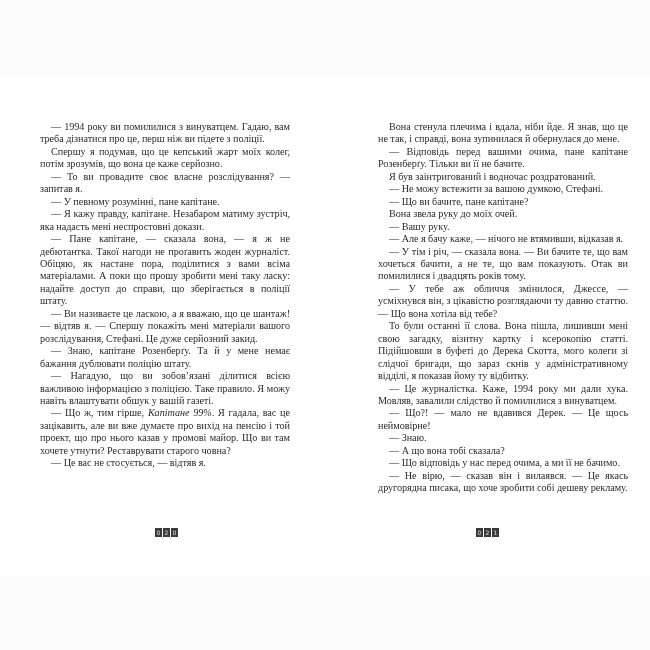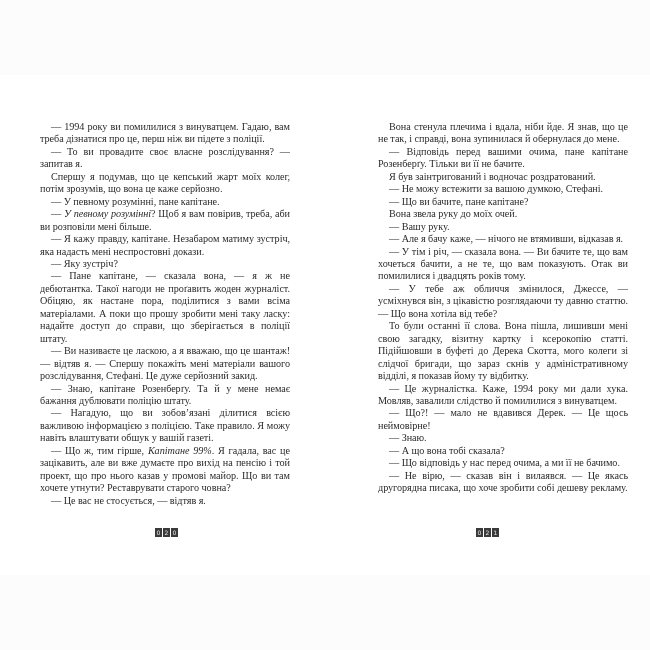--- a/index.html
+++ b/index.html
@@ -47,26 +47,24 @@
       text-align: center;
     }
   </style>
 </head>
 <body>
 
 <div class="spread">
 
   <div class="page left">
     <p class="para">— 1994 року ви помилилися з винуватцем. Гадаю, вам треба дізнатися про це, перш ніж ви підете з поліції.</p>
+    <p class="para">Спершу я подумав, що це кепський жарт моїх колег, потім зрозумів, що вона це каже серйозно.</p>
     <p class="para">— То ви провадите своє власне розслідування? — запитав я.</p>
-    <p class="para">Спершу я подумав, що це кепський жарт моїх колег, потім зрозумів, що вона це каже серйозно.</p>
     <p class="para">— У певному розумінні, пане капітане.</p>
-    <p class="para">— <em>У певному розумінні</em><span>? Щоб я вам повірив, треба, аби ви розповіли мені більше.</span></p>
     <p class="para">— Я кажу правду, капітане. Незабаром матиму зустріч, яка надасть мені неспростовні докази.</p>
-    <p class="para">— Яку зустріч?</p>
     <p class="para">— Пане капітане, — сказала вона, — я ж не дебютантка. Такої нагоди не проґавить жоден журналіст. Обіцяю, як настане пора, поділитися з вами всіма матеріалами. А поки що прошу зробити мені таку ласку: надайте доступ до справи, що зберігається в поліції штату.</p>
     <p class="para">— Ви називаєте це ласкою, а я вважаю, що це шантаж! — відтяв я. — Спершу покажіть мені матеріали вашого розслідування, Стефані. Це дуже серйозний закид.</p>
     <p class="para">— Знаю, капітане Розенберґу. Та й у мене немає бажання дублювати поліцію штату.</p>
     <p class="para">— Нагадую, що ви зобов’язані ділитися всією важливою інформацією з поліцією. Таке правило. Я можу навіть влаштувати обшук у вашій газеті.</p>
     <p class="para"><span>— Що ж, тим гірше, </span><em>Капітане 99%</em><span>. Я гадала, вас це зацікавить, але ви вже думаєте про вихід на пенсію і той проект, що про нього казав у промові майор. Що ви там хочете утнути? Реставрувати старого човна?</span></p>
     <p class="para">— Це вас не стосується, — відтяв я.</p>
   </div>
 
   <div class="page-num left">
     <span class="digit">0</span>

